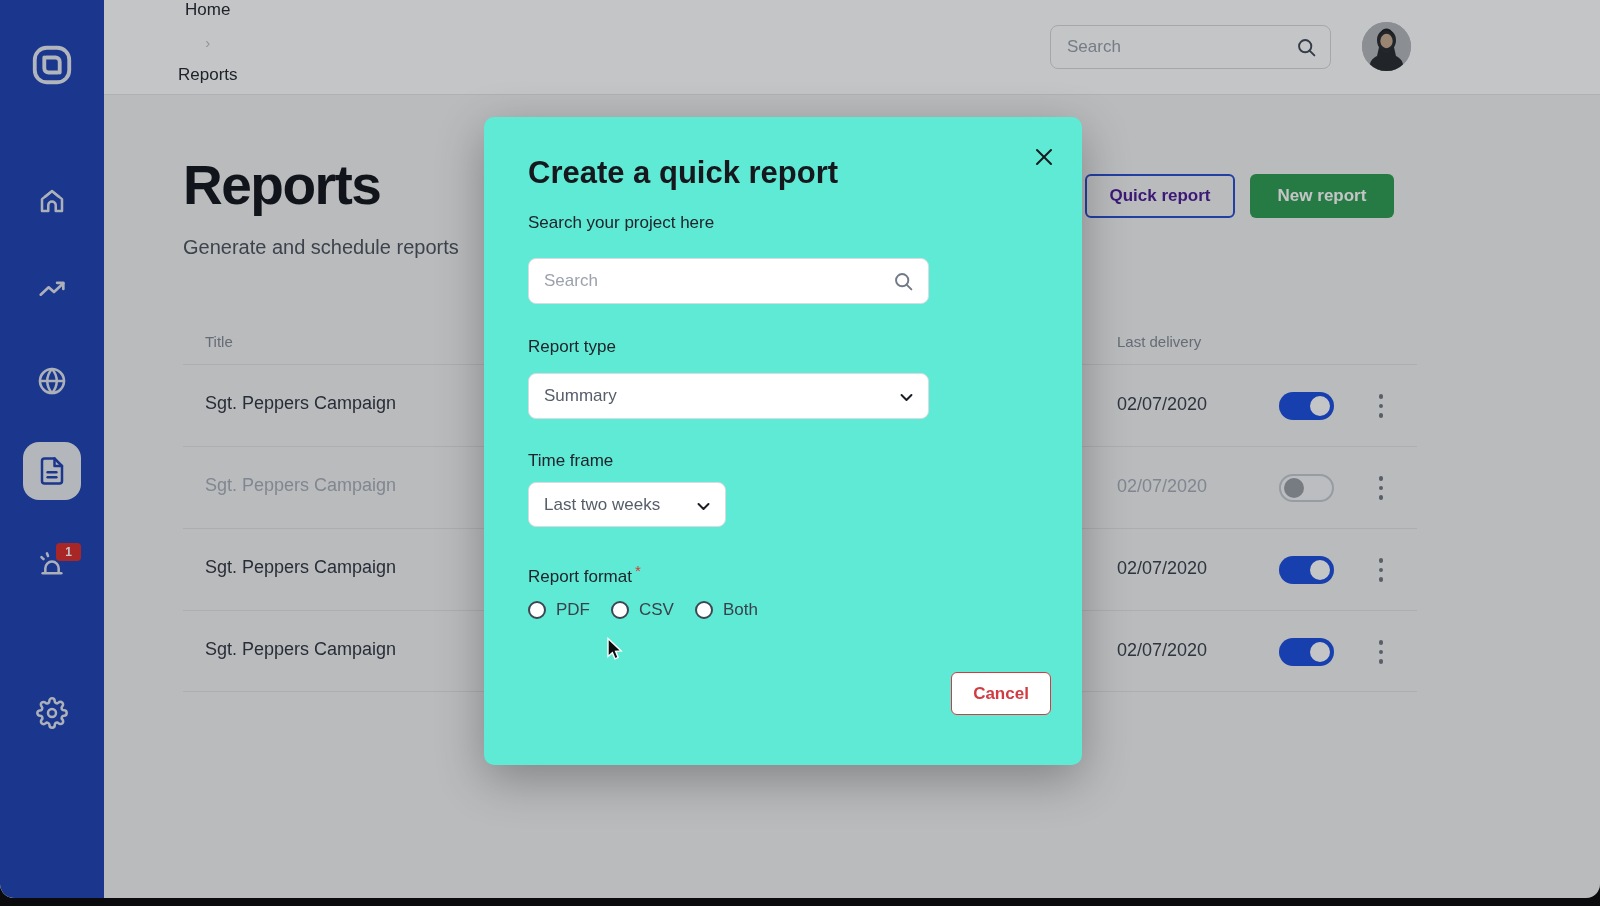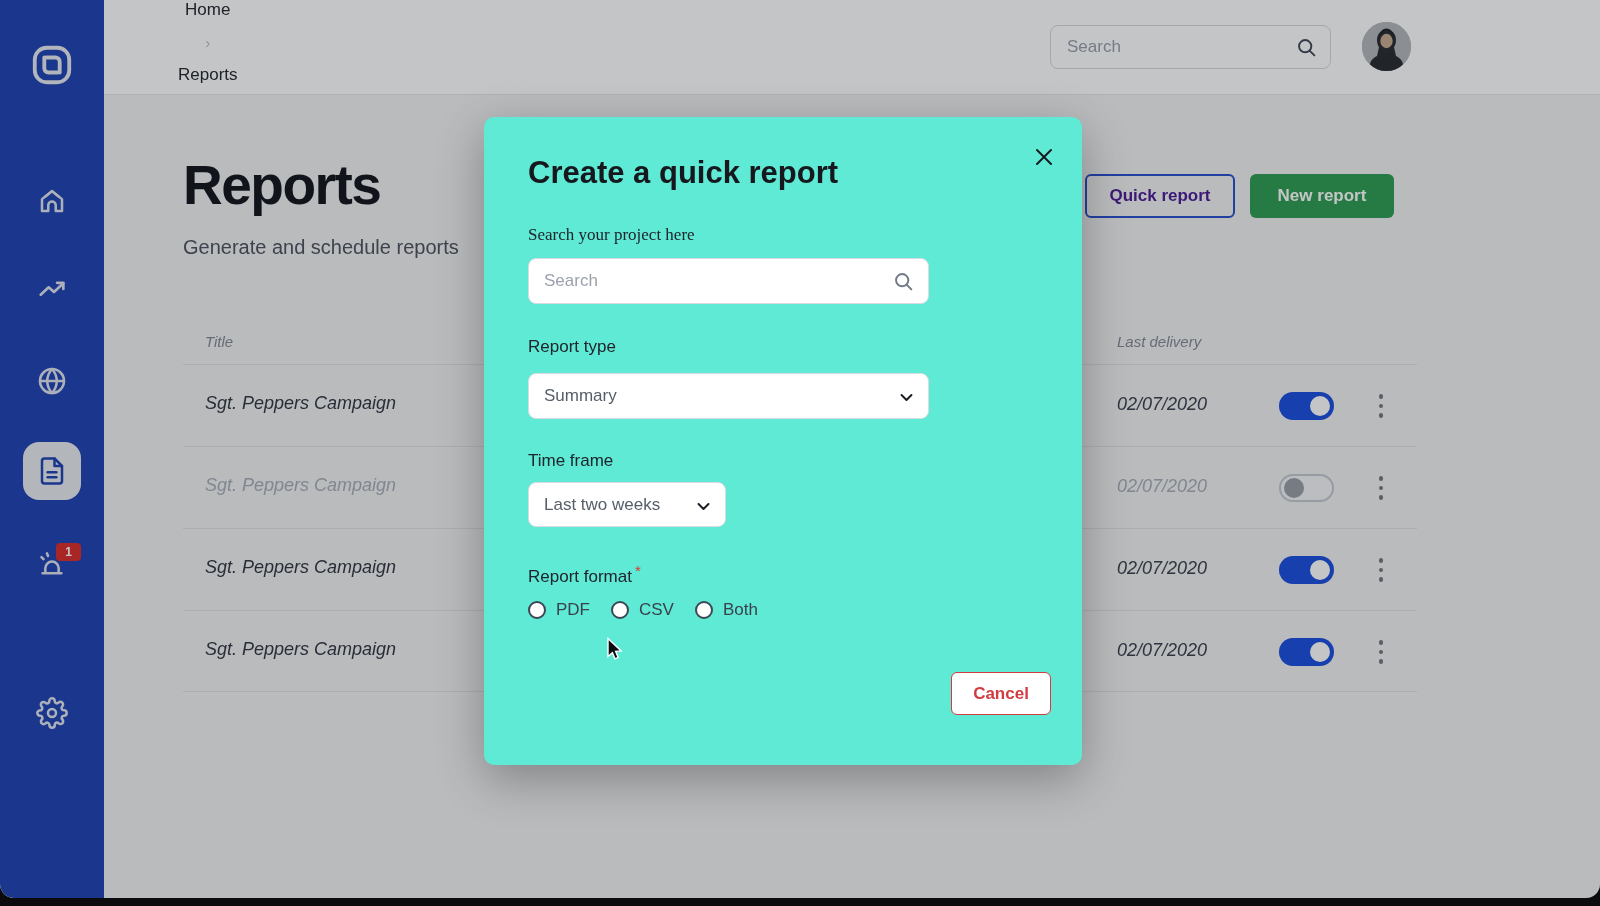--- a/index.html
+++ b/index.html
@@ -53,21 +53,21 @@
                 font-weight:800; color:#15181f; letter-spacing:-1.5px; }
   .page-sub { position:absolute; left:79px; top:141px; font-size:20px; color:#4e5560; }
   .btn-quick { position:absolute; left:981px; top:79px; width:150px; height:44px;
                border:2px solid #2b51d0; color:#4c1d95; background:transparent;
                border-radius:6px; font-size:17px; font-weight:700; font-family:inherit; cursor:pointer; }
   .btn-new { position:absolute; left:1146px; top:79px; width:144px; height:44px;
              background:#2f9e54; color:#fff; border:none; border-radius:6px;
              font-size:17px; font-weight:700; font-family:inherit; cursor:pointer; }
 
   
-  .table { position:absolute; left:79px; top:226px; width:1234px;font-style:italic; }
+  .table { position:absolute; left:79px; top:226px; width:1234px; }
   .thead { position:relative; height:43px; font-size:15px; color:#848b96; }
   .th-title { position:absolute; left:22px; top:12px; }
   .th-delivery { position:absolute; left:934px; top:12px; }
   .trow { position:relative; height:82px; border-top:1px solid #dfe1e6; }
   .trow:last-child { border-bottom:1px solid #dfe1e6; }
   .cell-title { position:absolute; left:22px; top:28px; font-size:18px; color:#333844; font-weight:500; }
   .cell-date  { position:absolute; left:934px; top:29px; font-size:18px; color:#3c424d; }
   .trow[data-state="off"] .cell-title, .trow[data-state="off"] .cell-date { color:#a8aeb8; }
 
   .toggle { position:absolute; left:1096px; top:27px; width:55px; height:28px; border-radius:14px; cursor:pointer; }
@@ -84,21 +84,21 @@
   
   .overlay { position:absolute; inset:0; background:rgba(10,12,16,0.24); z-index:8; }
 
   
   .modal { position:absolute; left:484px; top:117px; width:598px; height:648px; background:#5eead4;
            border-radius:10px; box-shadow:0 14px 48px rgba(0,0,0,0.30); z-index:20; }
   .modal-title { position:absolute; left:44px; top:38px; font-size:31px; font-weight:700; color:#16181d; }
   .modal-close { position:absolute; right:26px; top:28px; width:24px; height:24px; cursor:pointer; }
   .modal-close svg { width:100%; height:100%; }
   .m-label { position:absolute; left:44px; font-size:17px; font-weight:500; color:#20242c; }
-  .lb1 { top:108px;font-family:Liberation Serif, serif; } .lb2 { top:220px; } .lb3 { top:334px; } .lb4 { top:445px; }
+  .lb1 { top:96px; } .lb2 { top:220px; } .lb3 { top:334px; } .lb4 { top:445px; }
   .req { color:#e0342f; font-size:15px; vertical-align:6px; margin-left:3px; }
 
   .m-input { position:absolute; left:44px; top:141px; width:401px; height:46px;
              border:1px solid #d8dbe2; border-radius:8px; background:#fff; }
   .m-input input { position:absolute; inset:0; border:none; outline:none; background:transparent;
                    padding:0 44px 0 15px; font-size:17px; color:#30363f; font-family:inherit; }
   .m-input input::placeholder { color:#9ba2ad; }
   .m-input .mag { position:absolute; right:14px; top:12px; width:21px; height:21px; }
 
   .m-select { position:absolute; left:44px; height:46px; border:1px solid #d8dbe2; border-radius:8px;

